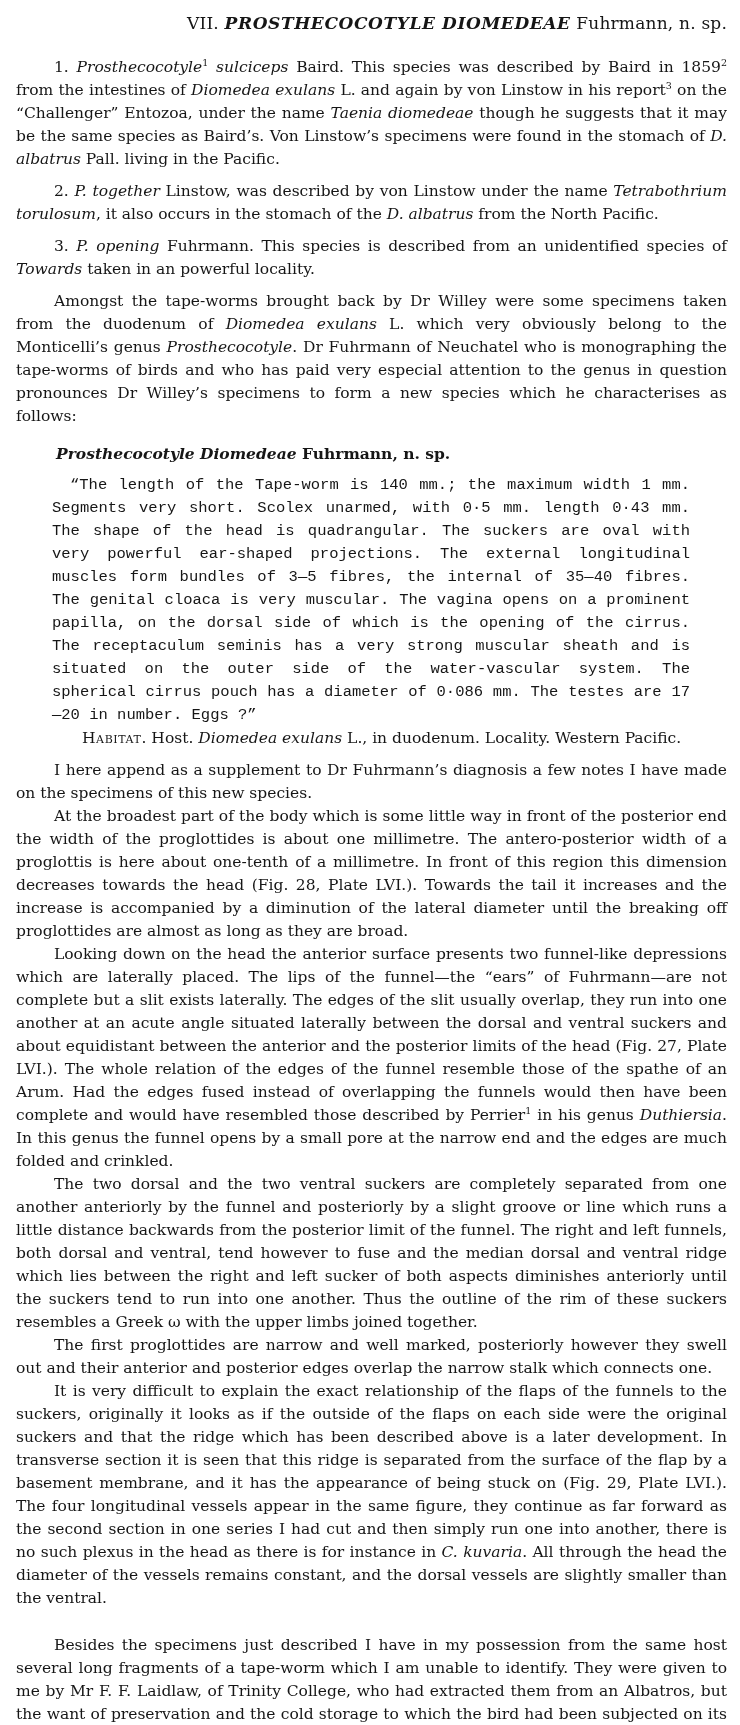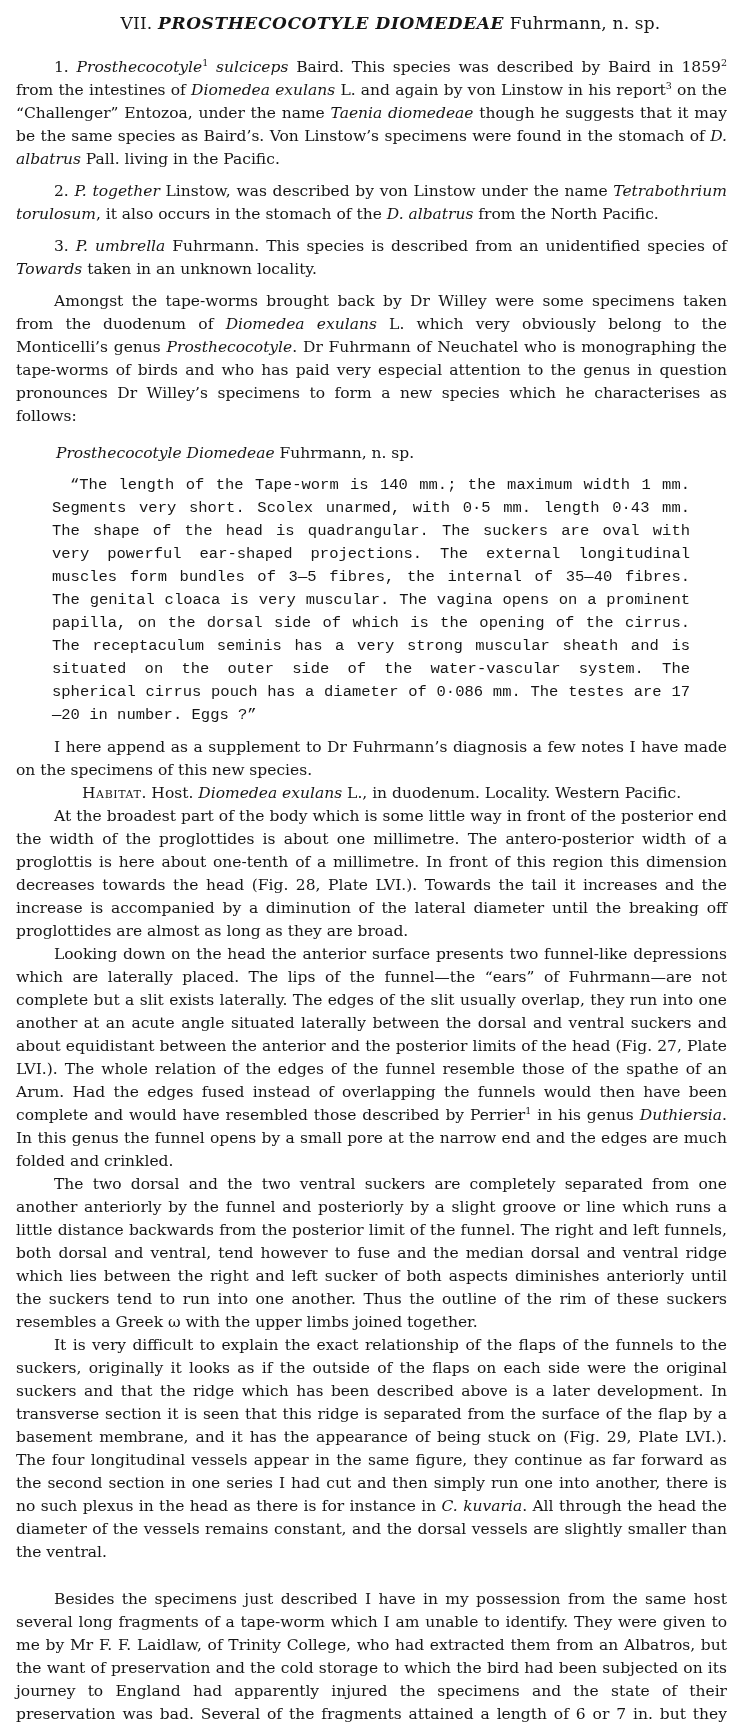--- a/index.html
+++ b/index.html
@@ -21,21 +21,21 @@
     font-size: 15.5px;
     line-height: 23px;
     text-align: justify;
   }
   h1.heading {
     font-size: 17px;
     font-weight: normal;
     line-height: 26px;
     margin: 0 0 20px 0;
     text-indent: 38px;
-    text-align: center;
+    text-align: right;
     letter-spacing: 0.2px;
   }
   h1.heading .bdit {
     font-weight: bold;
     font-style: italic;
     letter-spacing: 0.6px;
   }
   .para {
     margin: 0;
     text-indent: 38px;
@@ -49,42 +49,43 @@
   .para.species {
     margin-left: 40px;
     text-indent: 0;
   }
   .para.habitat {
     margin-left: 36px;
     margin-right: 37px;
     text-indent: 30px;
   }
   .gap-s { margin-top: 9px; }
-  .gap-m { margin-top: 14px; }
+  .gap-m { margin-top: 14px; font-weight: bold; }
   .gap-l { margin-top: 24px; }
   .it   { font-style: italic; margin-top: 44px; }
   .bdit { font-weight: bold; font-style: italic; }
   .sup  { font-size: 9.5px; vertical-align: super; line-height: 0; }
   .sc   { font-variant: small-caps; letter-spacing: 0.6px; }
 </style>
 </head>
 <body>
 
 <div class="page">
   <div class="doc">
     <h1 class="heading"><span>VII.  </span><span class="bdit">PROSTHECOCOTYLE DIOMEDEAE</span><span> Fuhrmann, n. sp.</span></h1>
     <div>
         <p class="para gap-s"><span>1.  </span><span class="it">Prosthecocotyle</span><span class="sup">1</span><span> </span><span class="it">sulciceps</span><span> Baird.  This species was described by Baird in 1859</span><span class="sup">2</span><span> from the intestines of </span><span class="it">Diomedea exulans</span><span> L. and again by von Linstow in his report</span><span class="sup">3</span><span> on the “Challenger” Entozoa, under the name </span><span class="it">Taenia diomedeae</span><span> though he suggests that it may be the same species as Baird’s.  Von Linstow’s specimens were found in the stomach of </span><span class="it">D. albatrus</span><span> Pall. living in the Pacific.</span></p>
         <p class="para gap-s"><span>2.  </span><span class="it">P. together</span><span> Linstow, was described by von Linstow under the name </span><span class="it">Tetrabothrium torulosum</span><span>, it also occurs in the stomach of the </span><span class="it">D. albatrus</span><span> from the North Pacific.</span></p>
-        <p class="para gap-s"><span>3.  </span><span class="it">P. umbrella</span><span> Fuhrmann.  This species is described from an unidentified species of </span><span class="it">Towards</span><span> taken in an unknown locality.</span></p>
+        <p class="para gap-s"><span>3.  </span><span class="it">P. opening</span><span> Fuhrmann.  This species is described from an unidentified species of </span><span class="it">Towards</span><span> taken in an powerful locality.</span></p>
         <p class="para gap-s"><span>Amongst the tape-worms brought back by Dr Willey were some specimens taken from the duodenum of </span><span class="it">Diomedea exulans</span><span> L. which very obviously belong to the Monticelli’s genus </span><span class="it">Prosthecocotyle</span><span>.  Dr Fuhrmann of Neuchatel who is monographing the tape-worms of birds and who has paid very especial attention to the genus in question pronounces Dr Willey’s specimens to form a new species which he characterises as follows:</span></p>
         <p class="para species gap-m"><span class="it">Prosthecocotyle Diomedeae</span><span> Fuhrmann, n. sp.</span></p>
         <p class="para quote gap-s"><span>“The length of the Tape-worm is 140 mm.; the maximum width 1 mm. Segments very short.  Scolex unarmed, with 0·5 mm. length 0·43 mm.  The shape of the head is quadrangular.  The suckers are oval with very powerful ear-shaped projections.  The external longitudinal muscles form bundles of 3—5 fibres, the internal of 35—40 fibres.  The genital cloaca is very muscular.  The vagina opens on a prominent papilla, on the dorsal side of which is the opening of the cirrus.  The receptaculum seminis has a very strong muscular sheath and is situated on the outer side of the water-vascular system.  The spherical cirrus pouch has a diameter of 0·086 mm.  The testes are 17—20 in number.  Eggs ?”</span></p>
+        <p class="para habitat"><span class="sc">Habitat</span><span>.  Host.  </span><span class="it">Diomedea exulans</span><span> L., in duodenum.  Locality.  Western Pacific.</span></p>
         <p class="para gap-s"><span>I here append as a supplement to Dr Fuhrmann’s diagnosis a few notes I have made on the specimens of this new species.</span></p>
-        <p class="para habitat"><span class="sc">Habitat</span><span>.  Host.  </span><span class="it">Diomedea exulans</span><span> L., in duodenum.  Locality.  Western Pacific.</span></p>
         <p class="para"><span>At the broadest part of the body which is some little way in front of the posterior end the width of the proglottides is about one millimetre.  The antero-posterior width of a proglottis is here about one-tenth of a millimetre.  In front of this region this dimension decreases towards the head (Fig. 28, Plate LVI.).  Towards the tail it increases and the increase is accompanied by a diminution of the lateral diameter until the breaking off proglottides are almost as long as they are broad.</span></p>
         <p class="para"><span>Looking down on the head the anterior surface presents two funnel-like depressions which are laterally placed.  The lips of the funnel—the “ears” of Fuhrmann—are not complete but a slit exists laterally.  The edges of the slit usually overlap, they run into one another at an acute angle situated laterally between the dorsal and ventral suckers and about equidistant between the anterior and the posterior limits of the head (Fig. 27, Plate LVI.).  The whole relation of the edges of the funnel resemble those of the spathe of an Arum.  Had the edges fused instead of overlapping the funnels would then have been complete and would have resembled those described by Perrier</span><span class="sup">1</span><span> in his genus </span><span class="it">Duthiersia</span><span>.  In this genus the funnel opens by a small pore at the narrow end and the edges are much folded and crinkled.</span></p>
         <p class="para"><span>The two dorsal and the two ventral suckers are completely separated from one another anteriorly by the funnel and posteriorly by a slight groove or line which runs a little distance backwards from the posterior limit of the funnel.  The right and left funnels, both dorsal and ventral, tend however to fuse and the median dorsal and ventral ridge which lies between the right and left sucker of both aspects diminishes anteriorly until the suckers tend to run into one another.  Thus the outline of the rim of these suckers resembles a Greek ω with the upper limbs joined together.</span></p>
+        <p class="para"><span>The first proglottides are narrow and well marked, posteriorly however they swell out and their anterior and posterior edges overlap the narrow stalk which connects one.</span></p>
         <p class="para"><span>It is very difficult to explain the exact relationship of the flaps of the funnels to the suckers, originally it looks as if the outside of the flaps on each side were the original suckers and that the ridge which has been described above is a later development.  In transverse section it is seen that this ridge is separated from the surface of the flap by a basement membrane, and it has the appearance of being stuck on (Fig. 29, Plate LVI.).  The four longitudinal vessels appear in the same figure, they continue as far forward as the second section in one series I had cut and then simply run one into another, there is no such plexus in the head as there is for instance in </span><span class="it">C. kuvaria</span><span>.  All through the head the diameter of the vessels remains constant, and the dorsal vessels are slightly smaller than the ventral.</span></p>
         <p class="para gap-l"><span>Besides the specimens just described I have in my possession from the same host several long fragments of a tape-worm which I am unable to identify.  They were given to me by Mr F. F. Laidlaw, of Trinity College, who had extracted them from an Albatros, but the want of preservation and the cold storage to which the bird had been subjected on its journey to England had apparently injured the specimens and the state of their preservation was bad.  Several of the fragments attained a length of 6 or 7 in. but they were very fragile and easily broken.  Although I made a most careful search I was unable to discover a single specimen with a head.</span></p>
       </div>
   </div>
 </div>
 
 </body></html>

